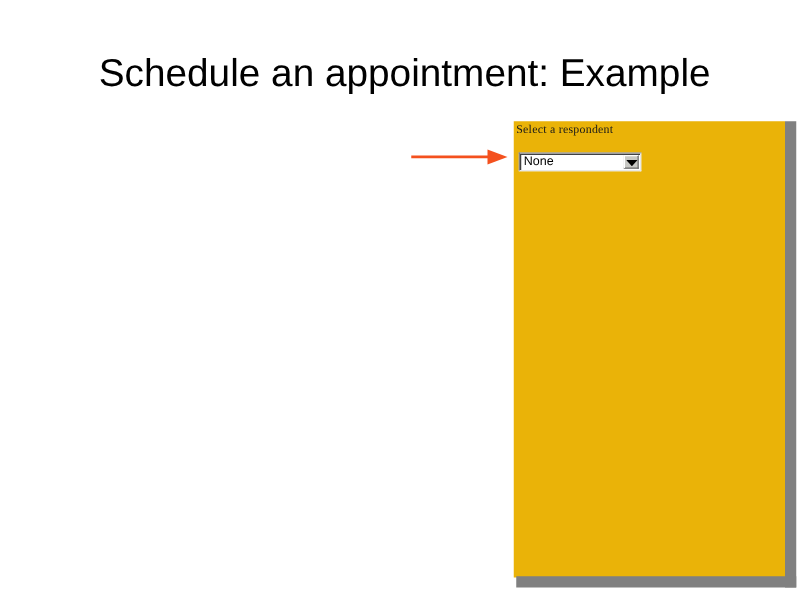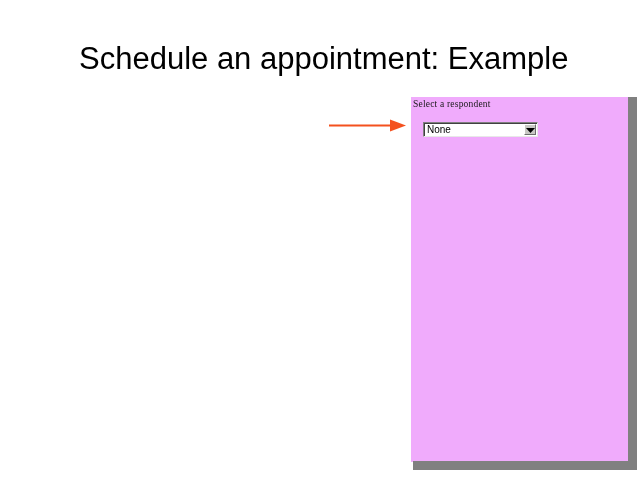--- a/index.html
+++ b/index.html
@@ -47,38 +47,38 @@
     line-height: 15.4px;
     text-align: left;
   }
   
   #screenshot-capture {
     position: absolute;
     left: 366px;
     top: 97px;
     width: 217px;
     height: 365px;
-    background: #f0abfc;
+    background: #eab308;
   }
   #respondent-label {
     position: absolute;
     left: 2px;
     top: 2px;
     font-family: "Liberation Serif", serif;
     font-size: 9.5px;
     color: #1a1a1a;
     white-space: nowrap;
     letter-spacing: 0.2px;
   }
   
   #respondent-select {
     position: absolute;
-    left: 12px;
+    left: 4px;
     top: 25px;
-    width: 115px;
+    width: 98px;
     height: 15px;
     background: #ffffff;
     border-top: 1px solid #808080;
     border-left: 1px solid #808080;
     border-right: 1px solid #e8e8e8;
     border-bottom: 1px solid #e8e8e8;
     box-sizing: border-box;
     box-shadow: inset 1px 1px 0 #404040;
   }
   #respondent-select-value {

